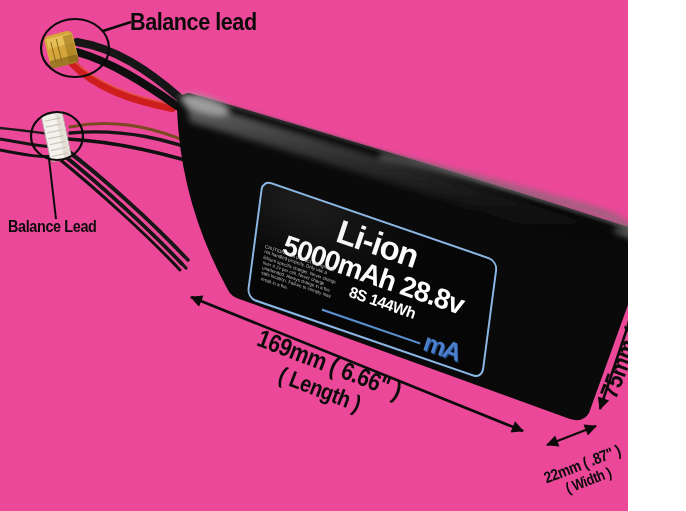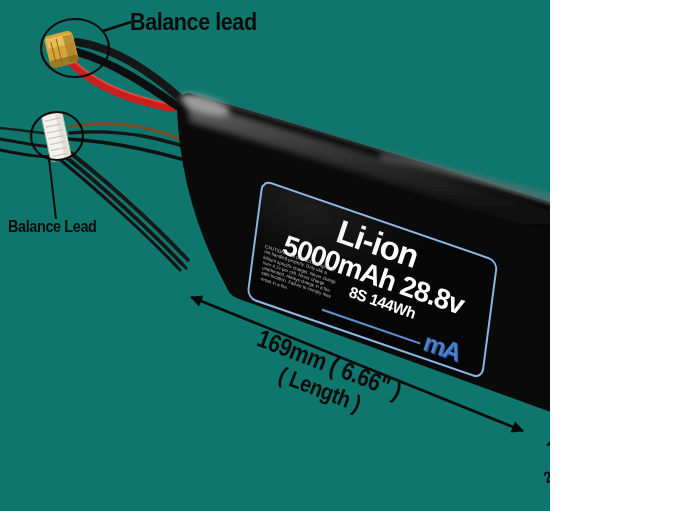--- a/index.html
+++ b/index.html
@@ -1,18 +1,18 @@
 <!DOCTYPE html>
 <html><head>
 <meta charset="utf-8">
 <style>
   html,body{margin:0;padding:0;background:#fff;}
   .stage{
-    position:relative;width:542px;height:511px;background:#0f766e;overflow:hidden;
-    font-family:"Liberation Sans",sans-serif;color:#0b0b0b;padding-left:8px;
+    position:relative;width:628px;height:511px;background:#ec4899;overflow:hidden;
+    font-family:"Liberation Sans",sans-serif;color:#0b0b0b;
   }
   .stage svg{position:absolute;left:0;top:0;}
   
   .callout{position:absolute;font-weight:bold;color:#0b0b0b;white-space:nowrap;transform-origin:left top;}
   .callout-top{left:130px;top:8px;font-size:24px;transform:scaleX(.9);letter-spacing:-.5px;}
   .callout-left{left:8px;top:218px;font-size:16px;transform:scaleX(.9);letter-spacing:-.4px;}
   
   .batt-label{
     position:absolute;left:262px;top:179px;width:250px;height:118px;
     transform:rotate(19deg) skewX(11.5deg);transform-origin:0 0;

